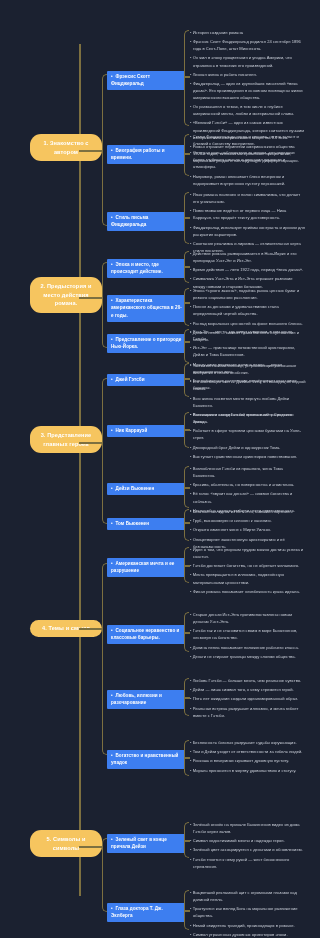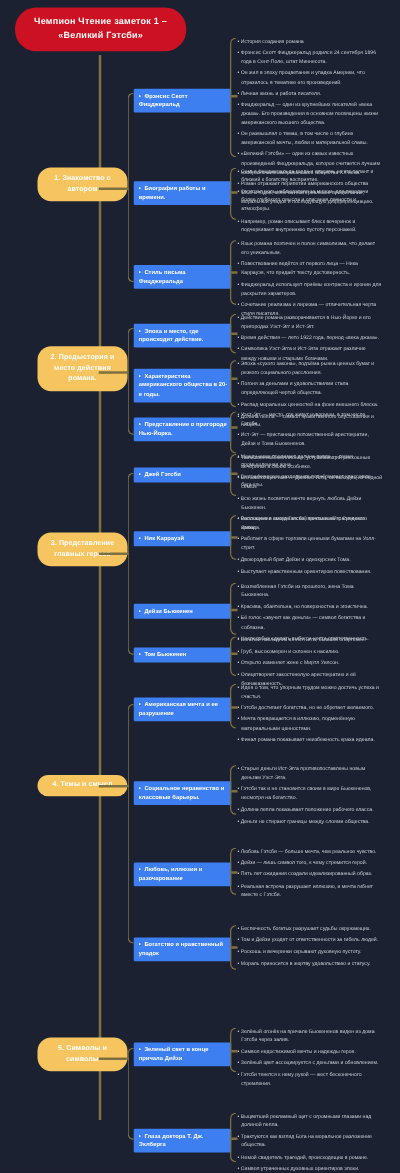--- a/index.html
+++ b/index.html
@@ -96,23 +96,20 @@
     content: "\2022";
     margin-right: 1.2px;
     color: #c9ced8;
   }
 </style>
 </head>
 <body>
 
 <div id="canvas">
 
-  <div class="root-node">
-    <span>Чемпион Чтение заметок 1 – «Великий Гэтсби»</span>
-  </div>
 
   <div class="vline" style="left:79px; top:44px; height:852px;"></div>
 
   <div class="l1" style="top:134px;">
     <span>1. Знакомство с автором</span>
   </div>
   <div class="hline" style="left:79px; top:150px; width:24px;"></div>
   <div class="bracket" style="left:102px; top:74px; height:152px;"></div>
 
   <div class="l2" style="top:71px;">

